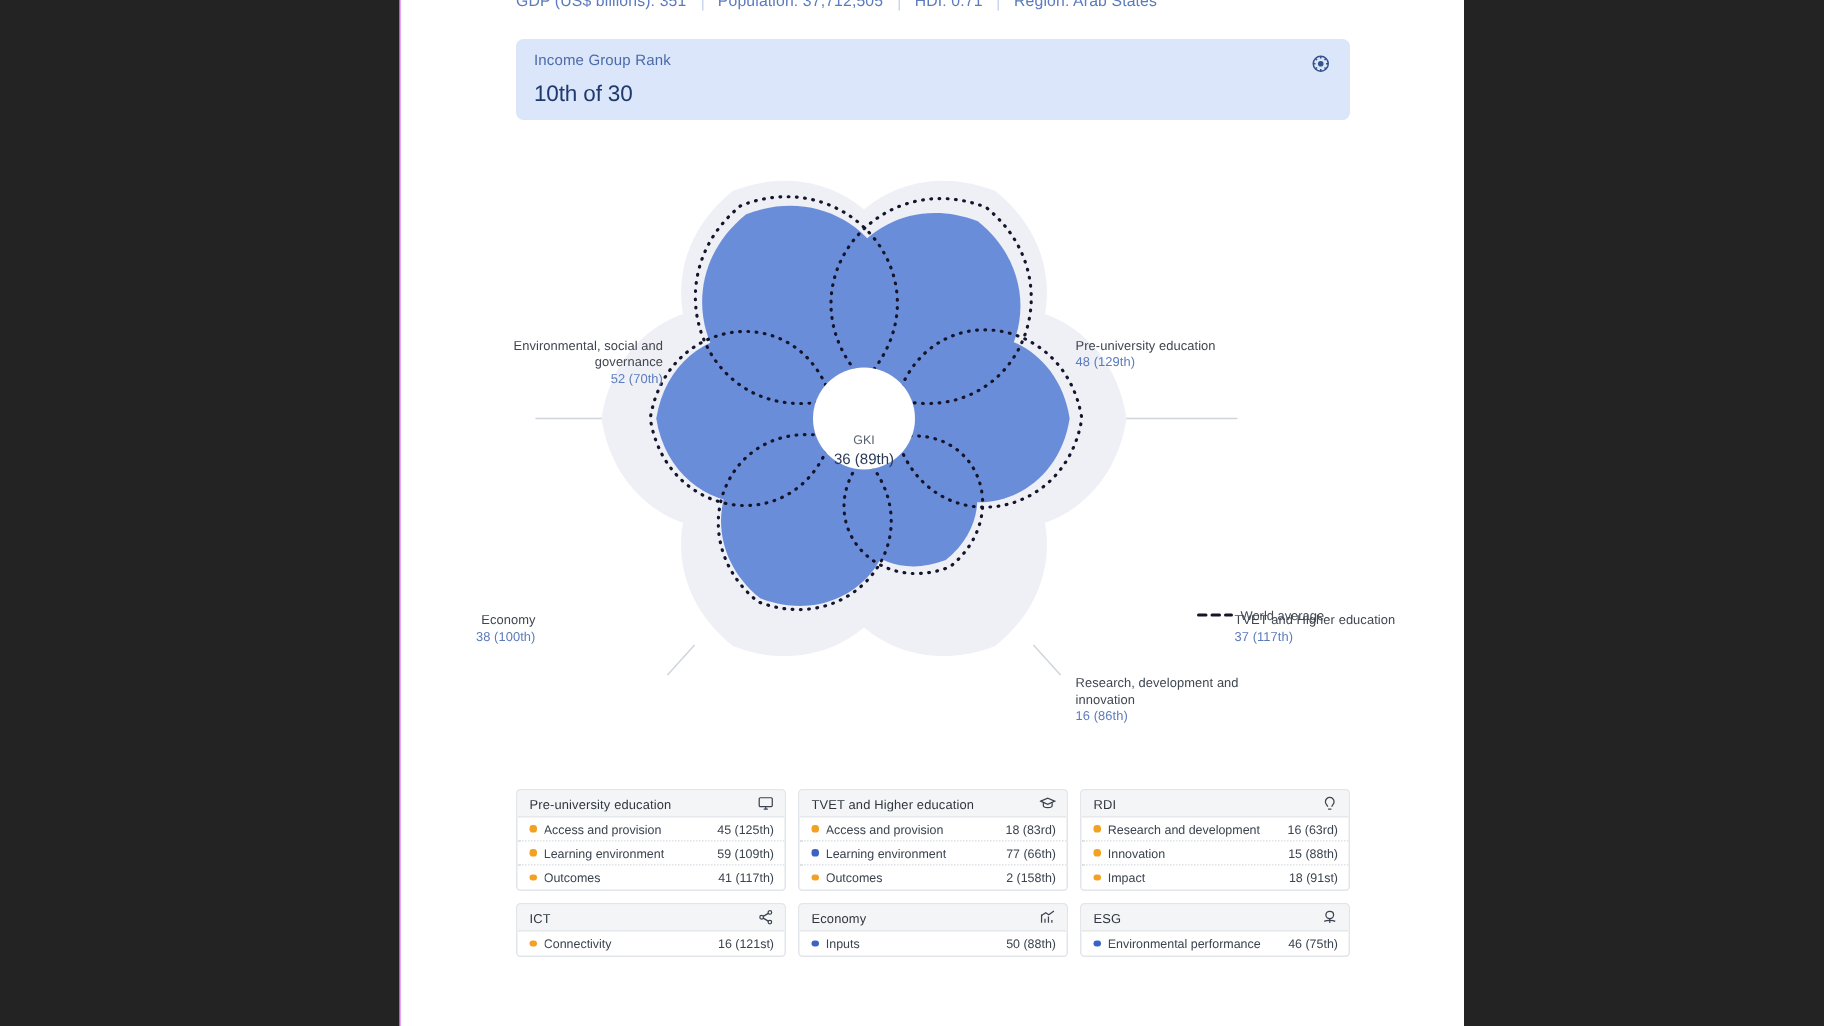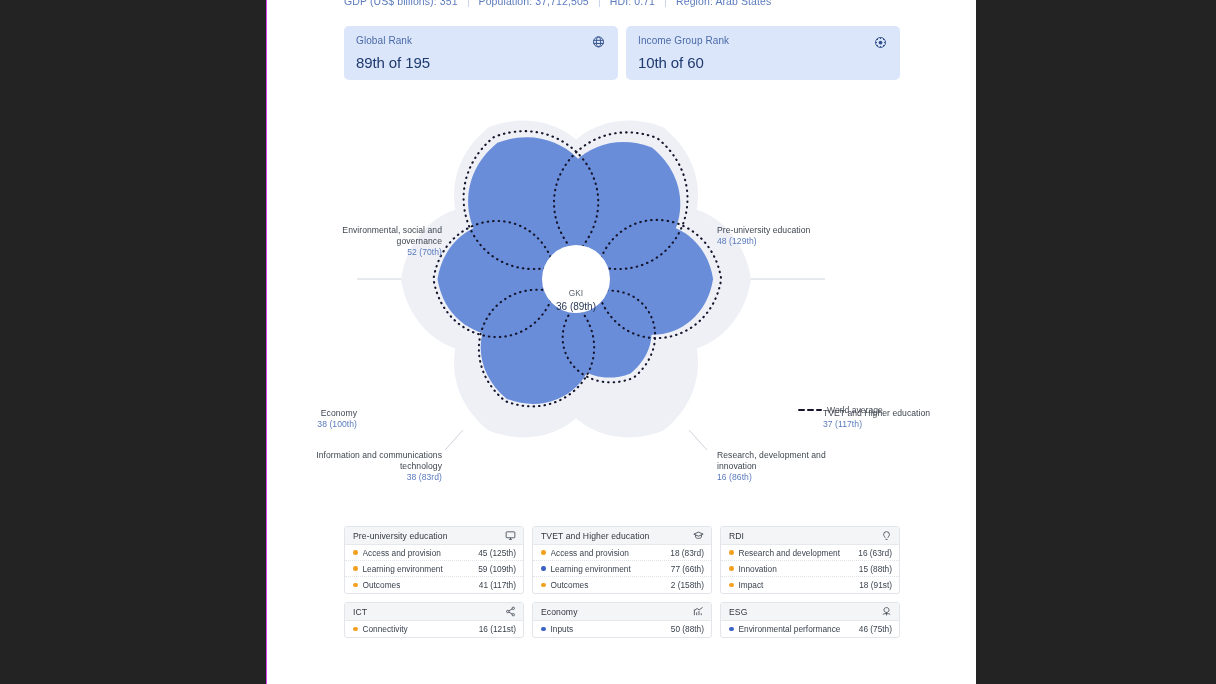--- a/index.html
+++ b/index.html
@@ -226,47 +226,34 @@
         <span class="meta-item">Population: 37,712,505</span>
         <span class="meta-sep"></span>
         <span class="meta-item">HDI: 0.71</span>
         <span class="meta-sep"></span>
         <span class="meta-item">Region: Arab States</span>
       </div>
 
 
       <div class="rank-cards">
 
-        <div class="rank-card">
-          <div class="rank-card-top">
-            <span class="rank-label">Global Rank</span>
-            <span class="rank-icon">
-              <svg viewBox="0 0 24 24" fill="none" stroke="currentColor" stroke-width="1.6">
-                <circle cx="12" cy="11" r="8"></circle>
-                <ellipse cx="12" cy="11" rx="3.4" ry="8"></ellipse>
-                <path d="M4.3 8.5h15.4M4.3 13.5h15.4"></path>
-              </svg>
-            </span>
-          </div>
-          <div class="rank-value">89th of 195</div>
-        </div>
 
 
         <div class="rank-card">
           <div class="rank-card-top">
             <span class="rank-label">Income Group Rank</span>
             <span class="rank-icon">
               <svg viewBox="0 0 24 24" fill="none" stroke="currentColor" stroke-width="1.6">
                 <circle cx="12" cy="12" r="8"></circle>
                 <circle cx="12" cy="12" r="3" fill="currentColor" stroke="none"></circle>
                 <path d="M12 4v2.4M12 17.6V20M4 12h2.4M17.6 12H20M6.3 6.3l1.7 1.7M16 16l1.7 1.7M17.7 6.3L16 8M8 16l-1.7 1.7"></path>
               </svg>
             </span>
           </div>
-          <div class="rank-value">10th of 60</div>
+          <div class="rank-value">10th of 30</div>
         </div>
 
       </div>
 
       <div class="flower-wrap">
         <svg class="flower-svg" width="709" height="440" viewBox="0 0 709 440">
           <defs>
 
             <g id="petaldef"></g>
           </defs>
@@ -323,24 +310,20 @@
         <div class="petal-label label-l" style="left:556px; top:328px; width:145px;">
           <span>TVET and Higher education</span>
           <span class="score">37 (117th)</span>
         </div>
 
         <div class="petal-label label-r" style="left:-10px; top:328px; width:100px;">
           <span>Economy</span>
           <span class="score">38 (100th)</span>
         </div>
 
-        <div class="petal-label label-r" style="left:35px; top:370px; width:140px;">
-          <span>Information and communications technology</span>
-          <span class="score">38 (83rd)</span>
-        </div>
 
         <div class="petal-label label-l" style="left:450px; top:370px; width:145px;">
           <span>Research, development and innovation</span>
           <span class="score">16 (86th)</span>
         </div>
 
         <div class="center-label" style="left:269px; top:188px;">
           <span>GKI</span>
           <span class="c-val">36 (89th)</span>
         </div>

